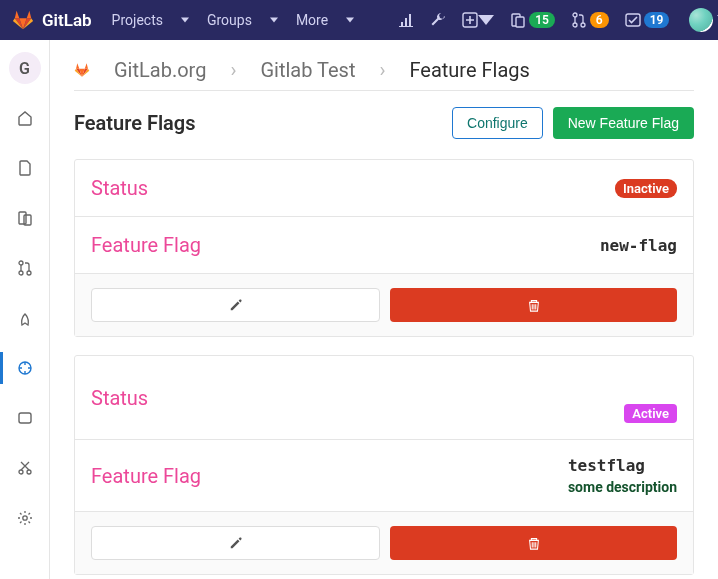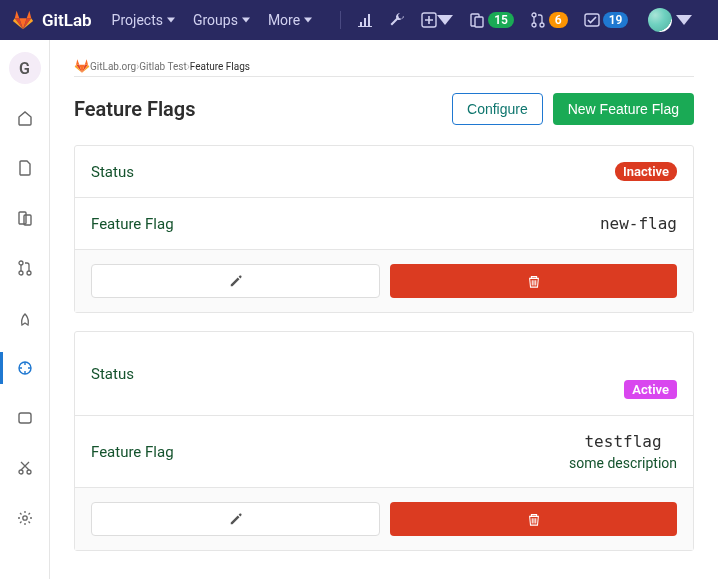--- a/index.html
+++ b/index.html
@@ -23,21 +23,21 @@
     padding: 0 12px;
   }
   .logo { display: flex; align-items: center; margin-right: 8px; }
   .brand { font-weight: 600; font-size: 17px; margin-right: 20px; }
   .nav-item {
     color: #d1d1f0;
     font-size: 14px;
     margin-right: 18px;
     display: flex;
     align-items: center;
-    gap: 4px;
+    gap: 18px;
     cursor: pointer;
   }
   .nav-item svg.caret { width: 8px; height: 8px; }
   .nav-sep { width: 1px; height: 18px; background: #4a4a82; margin: 0 10px; }
   .nav-icons { display: flex; align-items: center; gap: 16px; margin-left: 6px; }
   .nav-ico { display: flex; align-items: center; cursor: pointer; color: #d1d1f0; }
   .nav-ico svg { width: 16px; height: 16px; }
   .count-badge {
     font-size: 12px;
     font-weight: 600;
@@ -79,43 +79,43 @@
   }
   .side-ico svg { width: 16px; height: 16px; }
   .side-ico.active { color: #1f78d1; }
   .side-ico.active::before {
     content: ""; position: absolute; left: -9px; top: 0; bottom: 0;
     width: 3px; background: #1f78d1;
   }
 
   
   .main { flex: 1; padding: 18px 24px; overflow: auto; }
-  .crumbs { display: flex; align-items: center; gap: 0; font-size: 10px; color: #707070; padding-bottom: 2px; border-bottom: 1px solid #e5e5e5; }
+  .crumbs { display: flex; align-items: center; gap: 24px; font-size: 20px; color: #707070; padding-bottom: 8px; border-bottom: 1px solid #e5e5e5; }
   .crumbs .sep { color: #bbb; }
   .crumbs .tanuki { width: 16px; height: 16px; }
   .crumbs .current { color: #2e2e2e; }
 
   .head-row { display: flex; align-items: center; justify-content: space-between; margin: 16px 0 20px; }
   .page-title { font-size: 20px; font-weight: 600; }
   .head-actions { display: flex; gap: 10px; }
   .btn {
     border-radius: 4px; padding: 7px 14px; font-size: 14px; font-weight: 500;
     cursor: pointer; border: 1px solid transparent; display: inline-flex; align-items: center;
   }
   .btn-outline { background: #fff; border-color: #1f78d1; color: #0f766e; }
   .btn-success { background: #1aaa55; color: #fff; }
 
   
   .card { border: 1px solid #e5e5e5; border-radius: 3px; margin-bottom: 18px; }
   .row { display: flex; align-items: center; justify-content: space-between; padding: 16px 16px; }
   .row + .row { border-top: 1px solid #e5e5e5; }
   .row-actions { background: #fafafa; padding: 14px 16px; gap: 10px; }
-  .row-label { color: #14532d; font-size: 15px; }
+  .row-label { color: #ec4899; font-size: 20px; }
   .flag-name { font-family: ui-monospace, SFMono-Regular, Menlo, monospace; font-size: 16px; }
-  .flag-right { text-align: center; }
+  .flag-right { text-align: left; font-weight: bold; }
   .flag-desc { color: #14532d; font-size: 14px; margin-top: 4px; }
 
   .status-badge { font-size: 13px; font-weight: 600; color: #fff; border-radius: 4px; padding: 2px 8px; }
   .status-inactive { background: #db3b21; border-radius: 9px; }
   .status-active { background: #d946ef; margin-top: 32px; }
 
   .act-btn { flex: 1; height: 34px; border-radius: 4px; display: flex; align-items: center; justify-content: center; cursor: pointer; }
   .act-edit { background: #fff; border: 1px solid #ddd; color: #555; }
   .act-del  { background: #db3b21; color: #fff; }
   .act-btn svg { width: 14px; height: 14px; }

